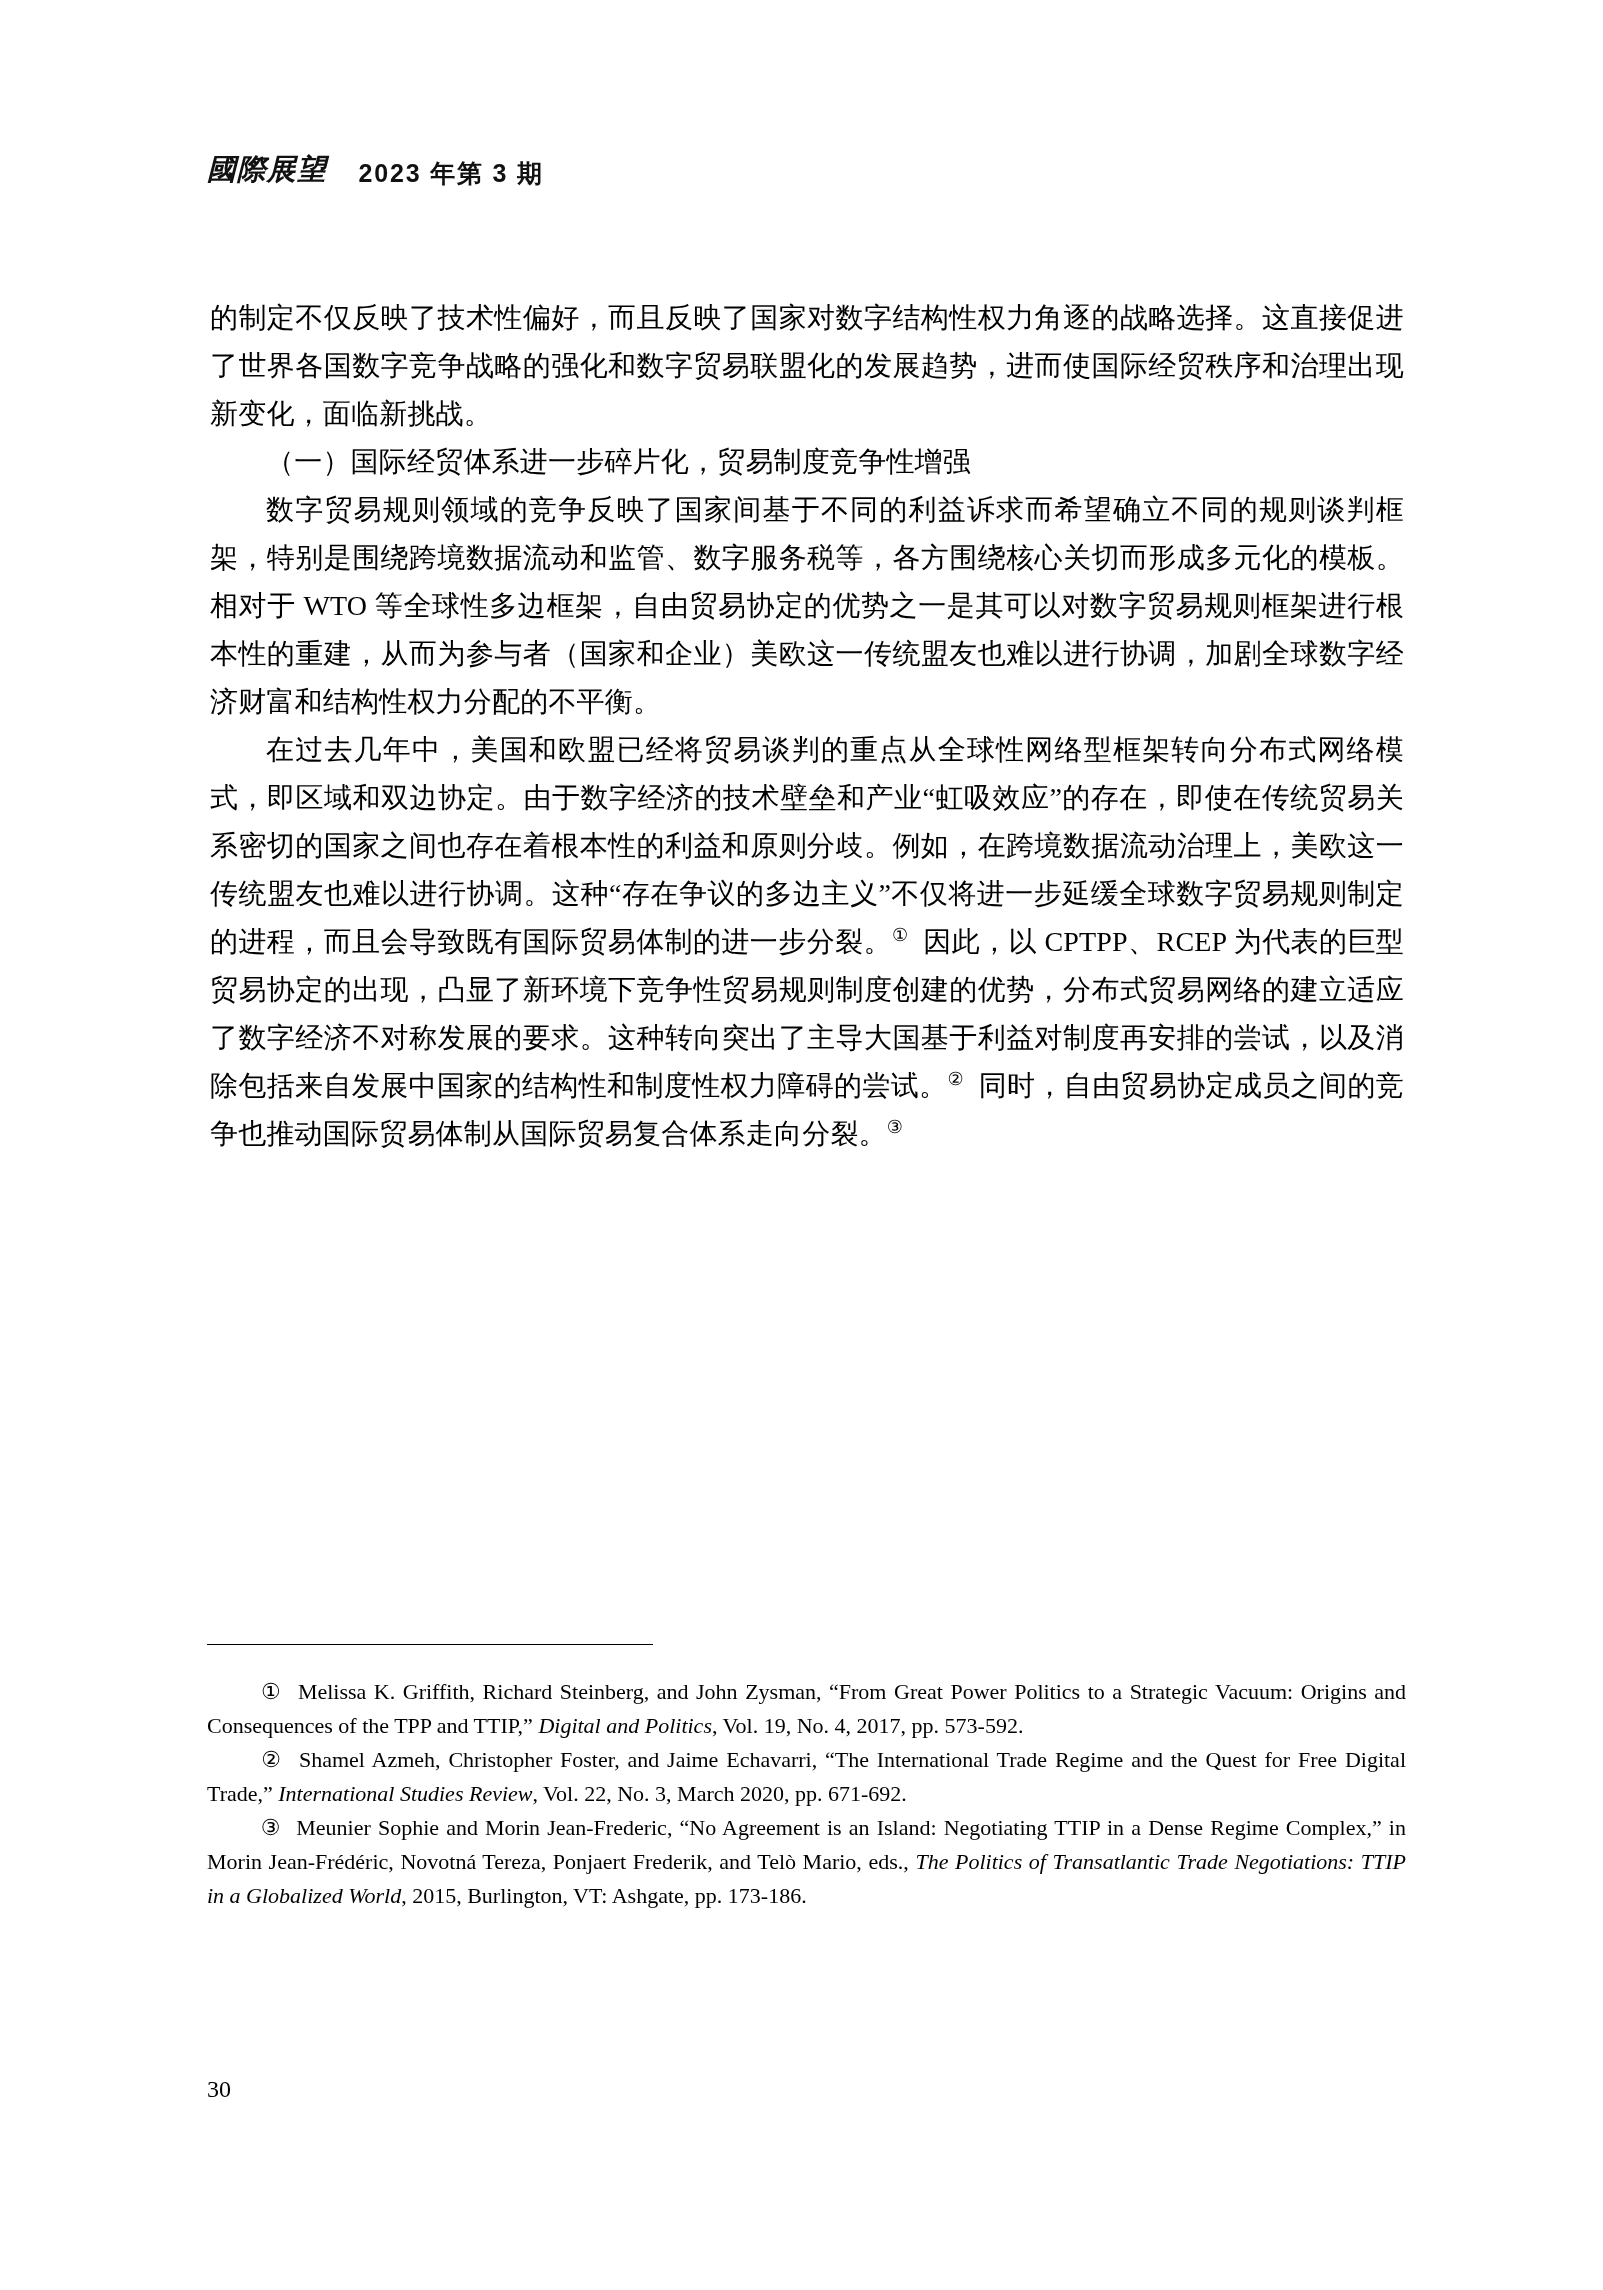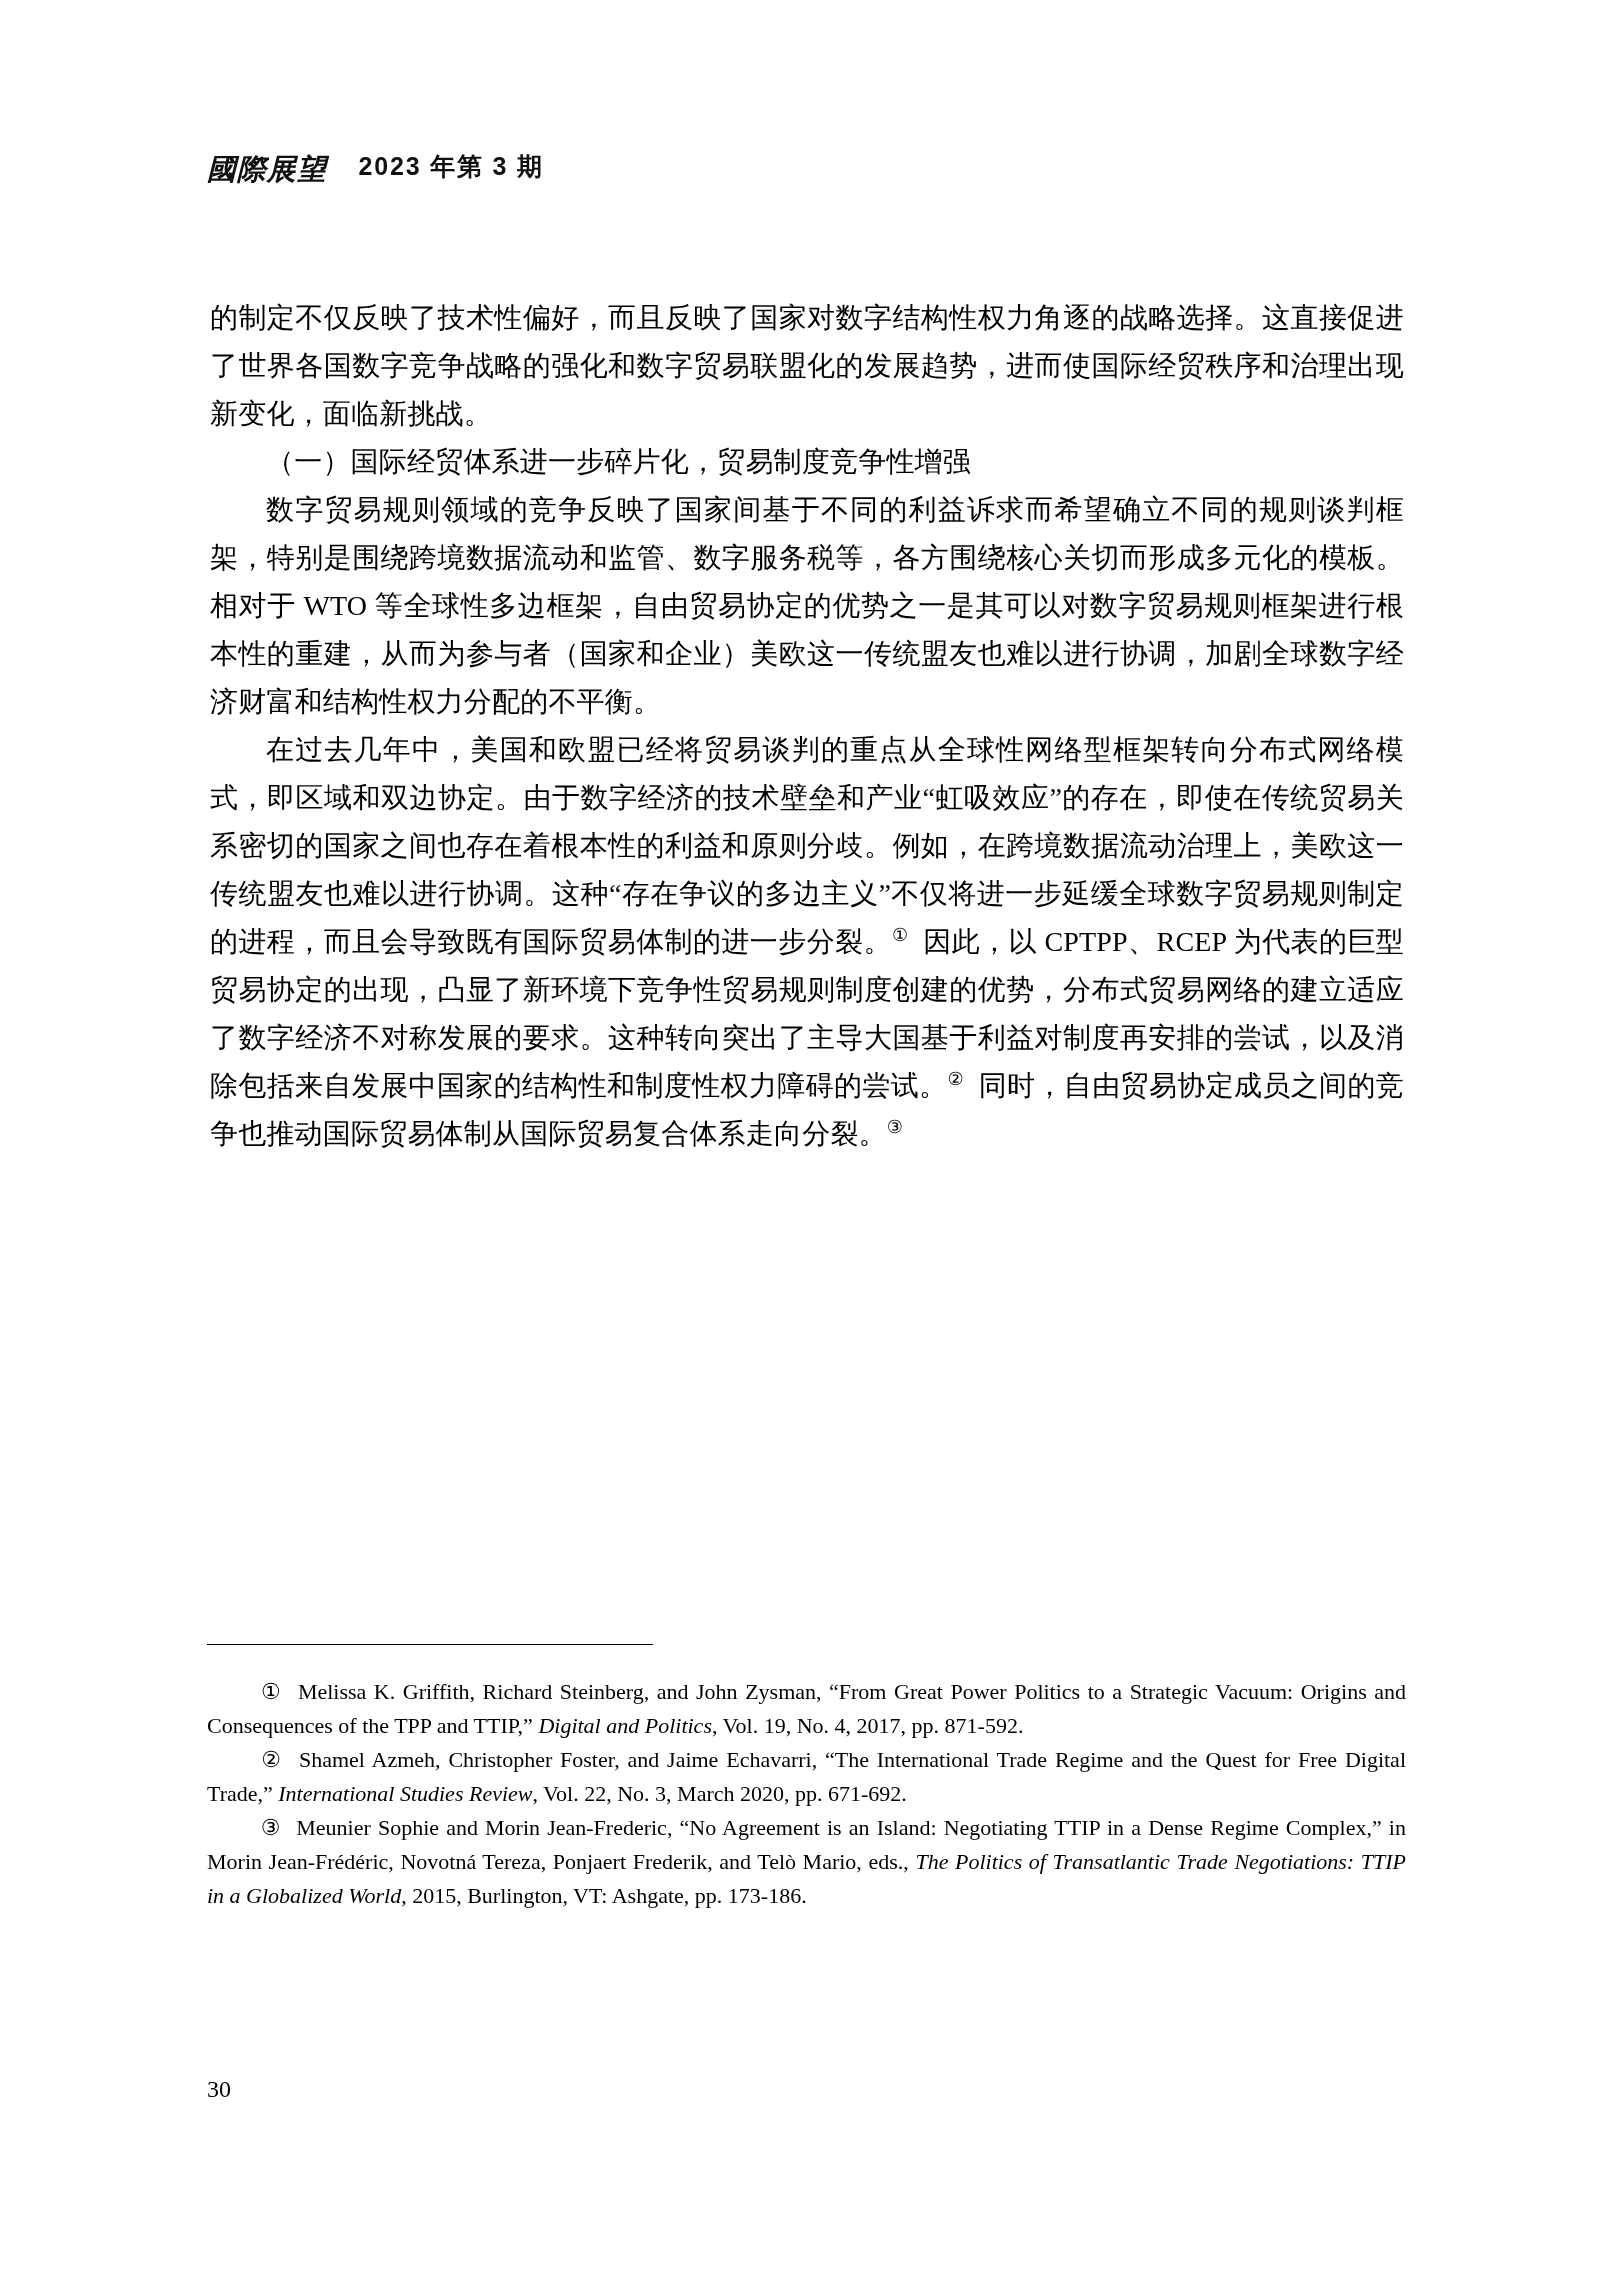--- a/index.html
+++ b/index.html
@@ -20,21 +20,21 @@
     width: 1604px;
     height: 2290px;
     box-sizing: border-box;
   }
   .header {
     position: absolute;
     left: 207px;
     top: 150px;
     width: 1212px;
     display: flex;
-    align-items: flex-start;
+    align-items: flex-end;
     gap: 32px;
   }
   .journal-title {
     font-family: "Liberation Serif", serif;
     font-size: 29px;
     font-weight: bold;
     letter-spacing: 0.9px;
     color: #111;
     font-style: italic;
   }
@@ -119,21 +119,21 @@
     <p class="para">的制定不仅反映了技术性偏好，而且反映了国家对数字结构性权力角逐的战略选择。这直接促进了世界各国数字竞争战略的强化和数字贸易联盟化的发展趋势，进而使国际经贸秩序和治理出现新变化，面临新挑战。</p>
     <p class="para indent">（一）国际经贸体系进一步碎片化，贸易制度竞争性增强</p>
     <p class="para indent">数字贸易规则领域的竞争反映了国家间基于不同的利益诉求而希望确立不同的规则谈判框架，特别是围绕跨境数据流动和监管、数字服务税等，各方围绕核心关切而形成多元化的模板。相对于 WTO 等全球性多边框架，自由贸易协定的优势之一是其可以对数字贸易规则框架进行根本性的重建，从而为参与者（国家和企业）美欧这一传统盟友也难以进行协调，加剧全球数字经济财富和结构性权力分配的不平衡。</p>
     <p class="para indent"><span>在过去几年中，美国和欧盟已经将贸易谈判的重点从全球性网络型框架转向分布式网络模式，即区域和双边协定。由于数字经济的技术壁垒和产业“虹吸效应”的存在，即使在传统贸易关系密切的国家之间也存在着根本性的利益和原则分歧。例如，在跨境数据流动治理上，美欧这一传统盟友也难以进行协调。这种“存在争议的多边主义”不仅将进一步延缓全球数字贸易规则制定的进程，而且会导致既有国际贸易体制的进一步分裂。</span><span class="sup">①</span>&nbsp;&nbsp;<span>因此，以 CPTPP、RCEP 为代表的巨型贸易协定的出现，凸显了新环境下竞争性贸易规则制度创建的优势，分布式贸易网络的建立适应了数字经济不对称发展的要求。这种转向突出了主导大国基于利益对制度再安排的尝试，以及消除包括来自发展中国家的结构性和制度性权力障碍的尝试。</span><span class="sup">②</span>&nbsp;&nbsp;<span>同时，自由贸易协定成员之间的竞争也推动国际贸易体制从国际贸易复合体系走向分裂。</span><span class="sup">③</span></p>
   </div>
 
   <div class="rule"></div>
 
   <div class="footnotes">
     <p class="fn">
-      <span class="fn-indent"></span><span>①</span>&nbsp;&nbsp;<span>Melissa K. Griffith, Richard Steinberg, and John Zysman, “From Great Power Politics to a Strategic Vacuum: Origins and Consequences of the TPP and TTIP,” </span><i>Digital and Politics</i><span>, Vol. 19, No. 4, 2017, pp. 871-592.</span>
+      <span class="fn-indent"></span><span>①</span>&nbsp;&nbsp;<span>Melissa K. Griffith, Richard Steinberg, and John Zysman, “From Great Power Politics to a Strategic Vacuum: Origins and Consequences of the TPP and TTIP,” </span><i>Digital and Politics</i><span>, Vol. 19, No. 4, 2017, pp. 573-592.</span>
     </p>
     <p class="fn">
       <span class="fn-indent"></span><span>②</span>&nbsp;&nbsp;<span>Shamel Azmeh, Christopher Foster, and Jaime Echavarri, “The International Trade Regime and the Quest for Free Digital Trade,” </span><i>International Studies Review</i><span>, Vol. 22, No. 3, March 2020, pp. 671-692.</span>
     </p>
     <p class="fn">
       <span class="fn-indent"></span><span>③</span>&nbsp;&nbsp;<span>Meunier Sophie and Morin Jean-Frederic, “No Agreement is an Island: Negotiating TTIP in a Dense Regime Complex,” in Morin Jean-Frédéric, Novotná Tereza, Ponjaert Frederik, and Telò Mario, eds., </span><i>The Politics of Transatlantic Trade Negotiations: TTIP in a Globalized World</i><span>, 2015, Burlington, VT: Ashgate, pp. 173-186.</span>
     </p>
   </div>
 
   <div class="page-number">30</div>

